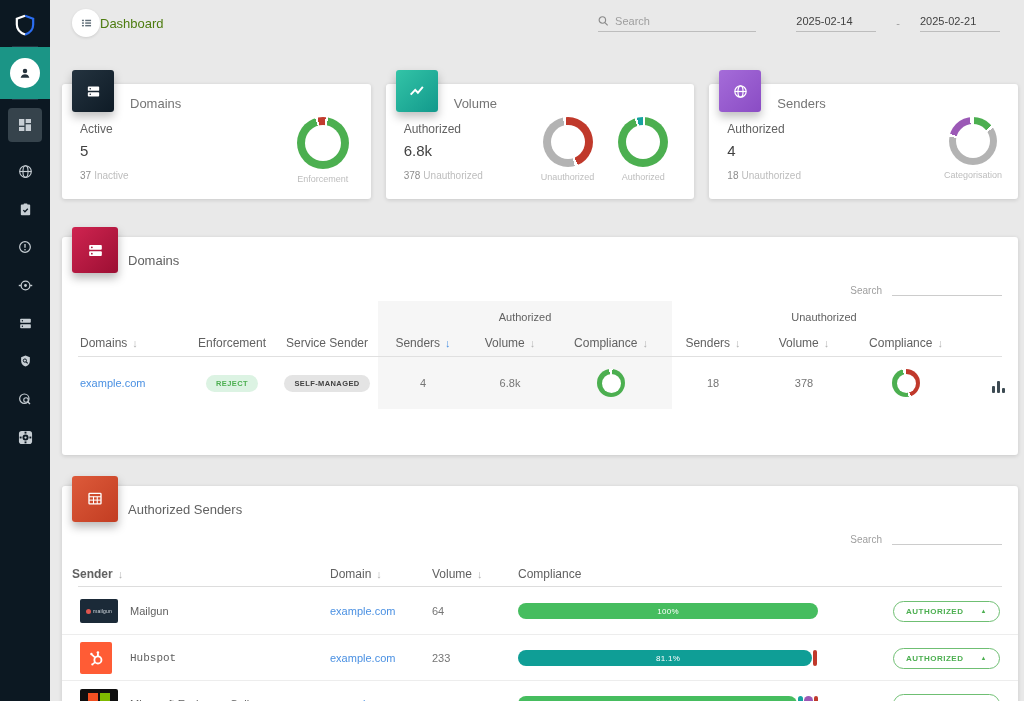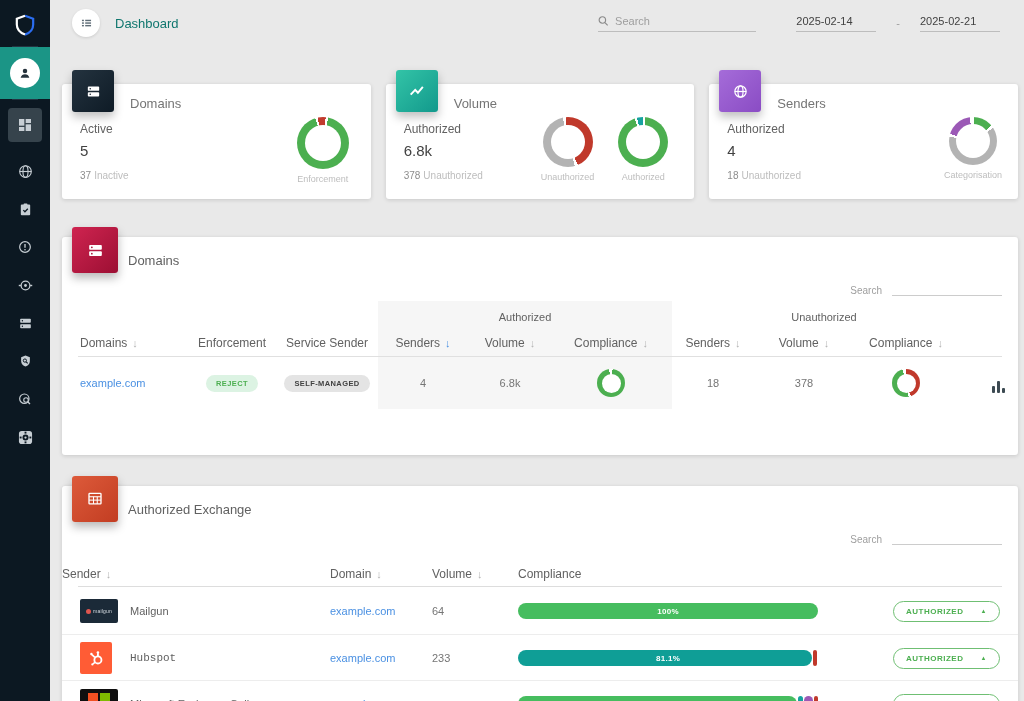--- a/index.html
+++ b/index.html
@@ -17,21 +17,21 @@
   .sb-dash { width:34px; height:34px; background:#36434c; border-radius:4px; margin-top:8px;
              display:flex; align-items:center; justify-content:center; cursor:pointer; }
   .sb-icons { display:flex; flex-direction:column; align-items:center; gap:20px; margin-top:20px; }
   .sb-ic { width:18px; height:18px; display:flex; align-items:center; justify-content:center; cursor:pointer; }
 
   
   .content { position:absolute; left:50px; top:0; right:0; }
   .hdr { height:46px; display:flex; align-items:center; padding:0 24px 0 22px; }
   .menu-btn { width:28px; height:28px; border-radius:50%; background:#fff; box-shadow:0 1px 3px rgba(0,0,0,.12);
               display:flex; align-items:center; justify-content:center; cursor:pointer; }
-  .hdr-title { margin-left:15px; font-size:13px; color:#0f766e; }
+  .hdr-title { margin-left:0; font-size:13px; color:#4d7c0f; }
   .hdr-spacer { flex:1; }
   .search-box { display:flex; align-items:center; gap:6px; width:158px; border-bottom:1px solid #bdbdbd;
                 padding-bottom:4px; margin-right:40px; }
   .search-box input { border:0; outline:0; background:transparent; width:100%; font-size:11px; color:#555;
                       font-family:"Liberation Sans",sans-serif; }
   .search-box input::placeholder { color:#9e9e9e; }
   .date-input { width:80px; border:0; outline:0; background:transparent; border-bottom:1px solid #bdbdbd;
                 font-size:11px; color:#424242; padding-bottom:4px; font-family:"Liberation Sans",sans-serif; }
   .date-dash { margin:0 20px; color:#9e9e9e; font-size:11px; }
 
@@ -98,21 +98,21 @@
          align-items:center; gap:5px; }
   .s-divider { position:absolute; left:16px; right:16px; top:100px; border-top:1px solid #ddd; }
   .srow { position:absolute; left:0; right:0; height:46px; }
   .srow + .srow { border-top:1px solid #ededed; }
   .srow .cell { position:absolute; top:0; height:46px; display:flex; align-items:center; font-size:11px; }
   .sender-name { color:#616161; }
   .vol { color:#757575; }
   .bar { display:flex; gap:1px; height:16px; position:relative; align-items:stretch; }
   .bar-seg { border-radius:8px; }
   .bar-label { position:absolute; inset:0; display:flex; align-items:center; justify-content:center;
-               font-size:8px; font-weight:bold; color:#fff; z-index:2; letter-spacing:.3px; }
+               font-size:8px; font-weight:normal; color:#fff; z-index:2; letter-spacing:.3px; }
   .status-btn { width:107px; height:21px; border:1px solid #6fbf73; border-radius:11px; background:#fff;
                 color:#4caf50; font-size:8px; font-weight:bold; letter-spacing:.5px; display:flex;
                 align-items:center; justify-content:space-between; padding:0 12px; cursor:pointer;
                 font-family:"Liberation Sans",sans-serif; }
   .status-caret { font-size:6px; color:#4caf50; }
 
   
   .logo-mailgun { width:38px; height:24px; background:#1b2a38; border-radius:2px; display:flex;
                   align-items:center; justify-content:center; gap:2px; }
   .logo-mailgun .dot { width:5px; height:5px; border-radius:50%; background:#e0564f; }
@@ -411,27 +411,27 @@
     <section class="panel senders">
       <div class="tile-lg tile-orange">
         <svg width="18" height="18" viewBox="0 0 24 24">
           <rect x="4" y="4.5" width="16" height="14" rx="1" stroke="#fff" stroke-width="1.8" fill="none"></rect>
           <line x1="4" y1="9" x2="20" y2="9" stroke="#fff" stroke-width="1.4"></line>
           <line x1="4" y1="13.5" x2="20" y2="13.5" stroke="#fff" stroke-width="1.4"></line>
           <line x1="10" y1="9" x2="10" y2="18.5" stroke="#fff" stroke-width="1.4"></line>
           <line x1="15" y1="9" x2="15" y2="18.5" stroke="#fff" stroke-width="1.4"></line>
         </svg>
       </div>
-      <div class="panel-title">Authorized Exchange</div>
+      <div class="panel-title">Authorized Senders</div>
       <div class="panel-search">
         <label>Search</label>
         <input type="text" style="">
       </div>
 
-      <div class="sth" style="left:0;">
+      <div class="sth" style="left:10px;font-weight:bold;">
         <span>Sender</span>
           <span class="arrow">↓</span>
       </div>
       <div class="sth" style="left:268px;">
         <span>Domain</span>
           <span class="arrow">↓</span>
       </div>
       <div class="sth" style="left:370px;">
         <span>Volume</span>
           <span class="arrow">↓</span>

